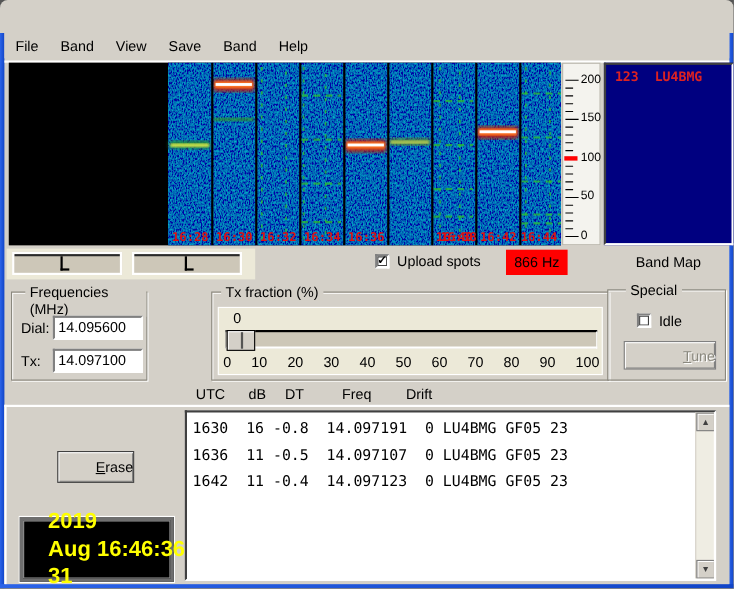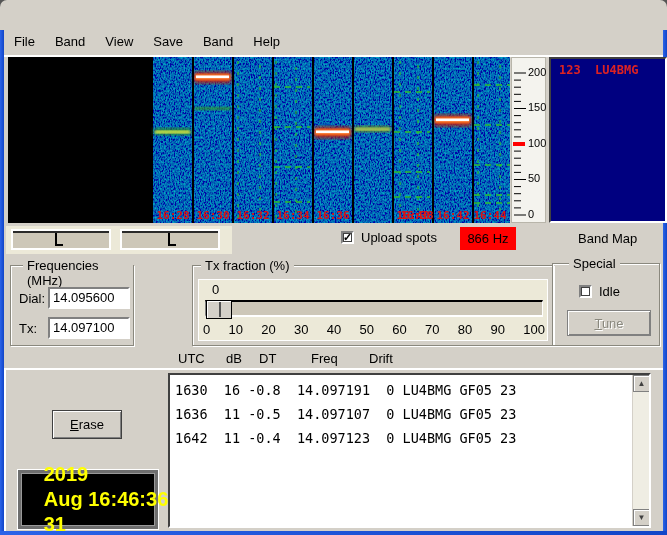--- a/index.html
+++ b/index.html
@@ -59,21 +59,21 @@
     color:#000; display:flex; align-items:center; justify-content:center; font-size:13px; }
   
   .groupbox { position:absolute; border:1px solid #8a887e;
     box-shadow: 1px 1px 0 #fff, inset 1px 1px 0 #fff; }
   .group-title { position:absolute; top:-8px; background:#d4d0c8; padding:0 4px; font-size:13px; }
   .field { position:absolute; background:#fff; border-top:2px solid #808080; border-left:2px solid #808080;
     border-bottom:2px solid #fff; border-right:2px solid #fff; font-size:13px; padding:1px 3px;
     font-family:"Liberation Sans", sans-serif; }
   .btn { position:absolute; background:#d4d0c8; border:1px solid #404040;
     box-shadow: inset 1px 1px 0 #fff, inset -1px -1px 0 #808080;
-    display:flex; align-items:center; justify-content:center; font-size:13px; }
+    display:flex; align-items:center; justify-content:flex-end; font-size:13px; }
   .btn .accel { text-decoration: underline; }
   .btn.disabled { border-color:#808080; color:#8a887e; text-shadow:1px 1px 0 #fff; }
   
   .tx-inner { position:absolute; background:#ece9d8; border:1px solid #fff; }
   .slider-track { position:absolute; height:17px; background:#cdc7b8;
     border-top:2px solid #000; border-bottom:2px solid #fff;
     border-left:1px solid #808080; border-right:1px solid #fff; }
   .slider-handle { position:absolute; top:-2px; width:26px; height:19px; background:#d4d0c8;
     border:1px solid #000; box-shadow: inset 1px 1px 0 #fff; }
   .slider-handle::after { content:""; position:absolute; left:12px; top:1px; width:2px; height:15px; background:#555; }

